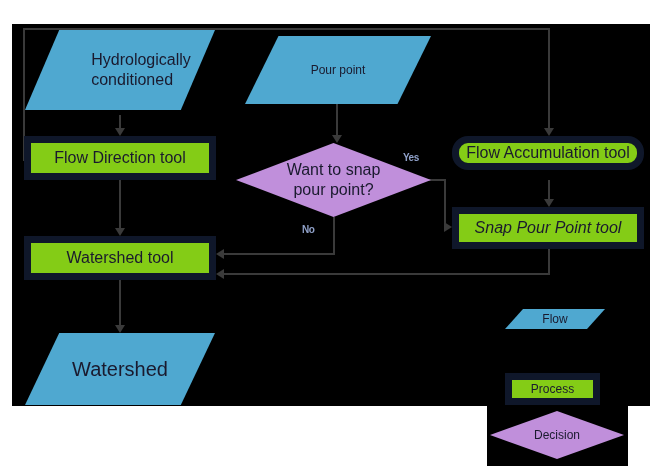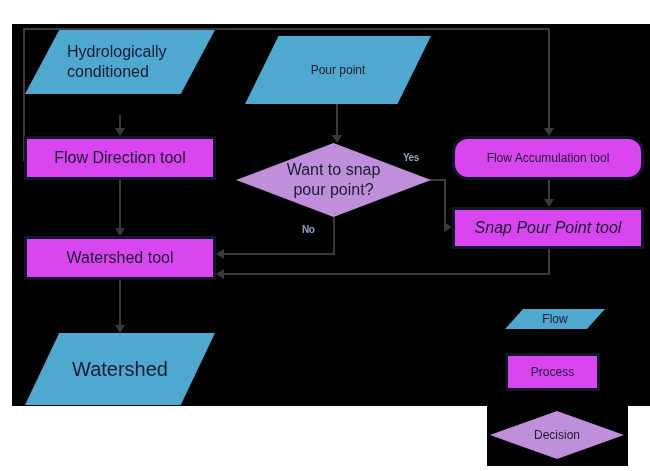--- a/index.html
+++ b/index.html
@@ -39,54 +39,54 @@
   
   .node {
     position: absolute;
     box-sizing: border-box;
     display: flex;
     align-items: center;
     color: #1a1a2e;
     line-height: 1.25;
   }
   .process {
-    background: #d946ef;
-    border: 3px solid #0f172a;
+    background: #84cc16;
+    border: 7px solid #0f172a;
     justify-content: center;
     text-align: center;
     align-items: center;
   }
   .data-shape {
     background: #4fa8d0;
     justify-content: center;
     text-align: center;
     -webkit-clip-path: polygon(18% 0%, 100% 0%, 82% 100%, 0% 100%);
     clip-path: polygon(18% 0%, 100% 0%, 82% 100%, 0% 100%);
   }
   .decision {
     background: #c08fdb;
     justify-content: center;
     text-align: center;
     -webkit-clip-path: polygon(50% 0%, 100% 50%, 50% 100%, 0% 50%);
     clip-path: polygon(50% 0%, 100% 50%, 50% 100%, 0% 50%);
   }
   
-  #node-dem      { left: 25px;  top: 30px;  width: 190px; height: 64px;  font-size: 16px;
-                   justify-content: flex-start; padding-left: 42px; text-align: left; }
+  #node-dem      { left: 25px;  top: 30px;  width: 190px; height: 80px;  font-size: 16px;
+                   justify-content: center; padding-left: 42px; text-align: left; }
   #node-dem .txt { display: block; }
   #node-pourpoint{ left: 245px; top: 36px;  width: 186px; height: 68px;  font-size: 12px; }
   #node-flowdir  { left: 24px;  top: 136px; width: 192px; height: 44px;  font-size: 16px; }
-  #node-flowacc  { left: 452px; top: 136px; width: 192px; height: 44px;  font-size: 12px; border-radius: 16px; }
+  #node-flowacc  { left: 452px; top: 136px; width: 192px; height: 34px;  font-size: 16px; border-radius: 16px; }
   #node-decision { left: 236px; top: 143px; width: 195px; height: 74px;  font-size: 16px; }
   #node-snap     { left: 452px; top: 207px; width: 192px; height: 42px;  font-size: 16px; font-style: italic; }
   #node-watershedtool { left: 24px; top: 236px; width: 192px; height: 44px; font-size: 16px; }
   #node-watershed{ left: 25px;  top: 333px; width: 190px; height: 72px;  font-size: 20px; }
   
   #legend-data    { left: 505px; top: 309px; width: 100px; height: 20px; font-size: 12px; }
-  #legend-process { left: 505px; top: 353px; width: 95px;  height: 38px; font-size: 12px; }
+  #legend-process { left: 505px; top: 373px; width: 95px;  height: 32px; font-size: 12px; }
   #legend-decision{ left: 490px; top: 411px; width: 134px; height: 48px; font-size: 12px; }
   
   .conn {
     position: absolute;
     background: #3a3a3a;
   }
   .v { width: 2px; }
   .h { height: 2px; }
   .arrow {
     position: absolute;

